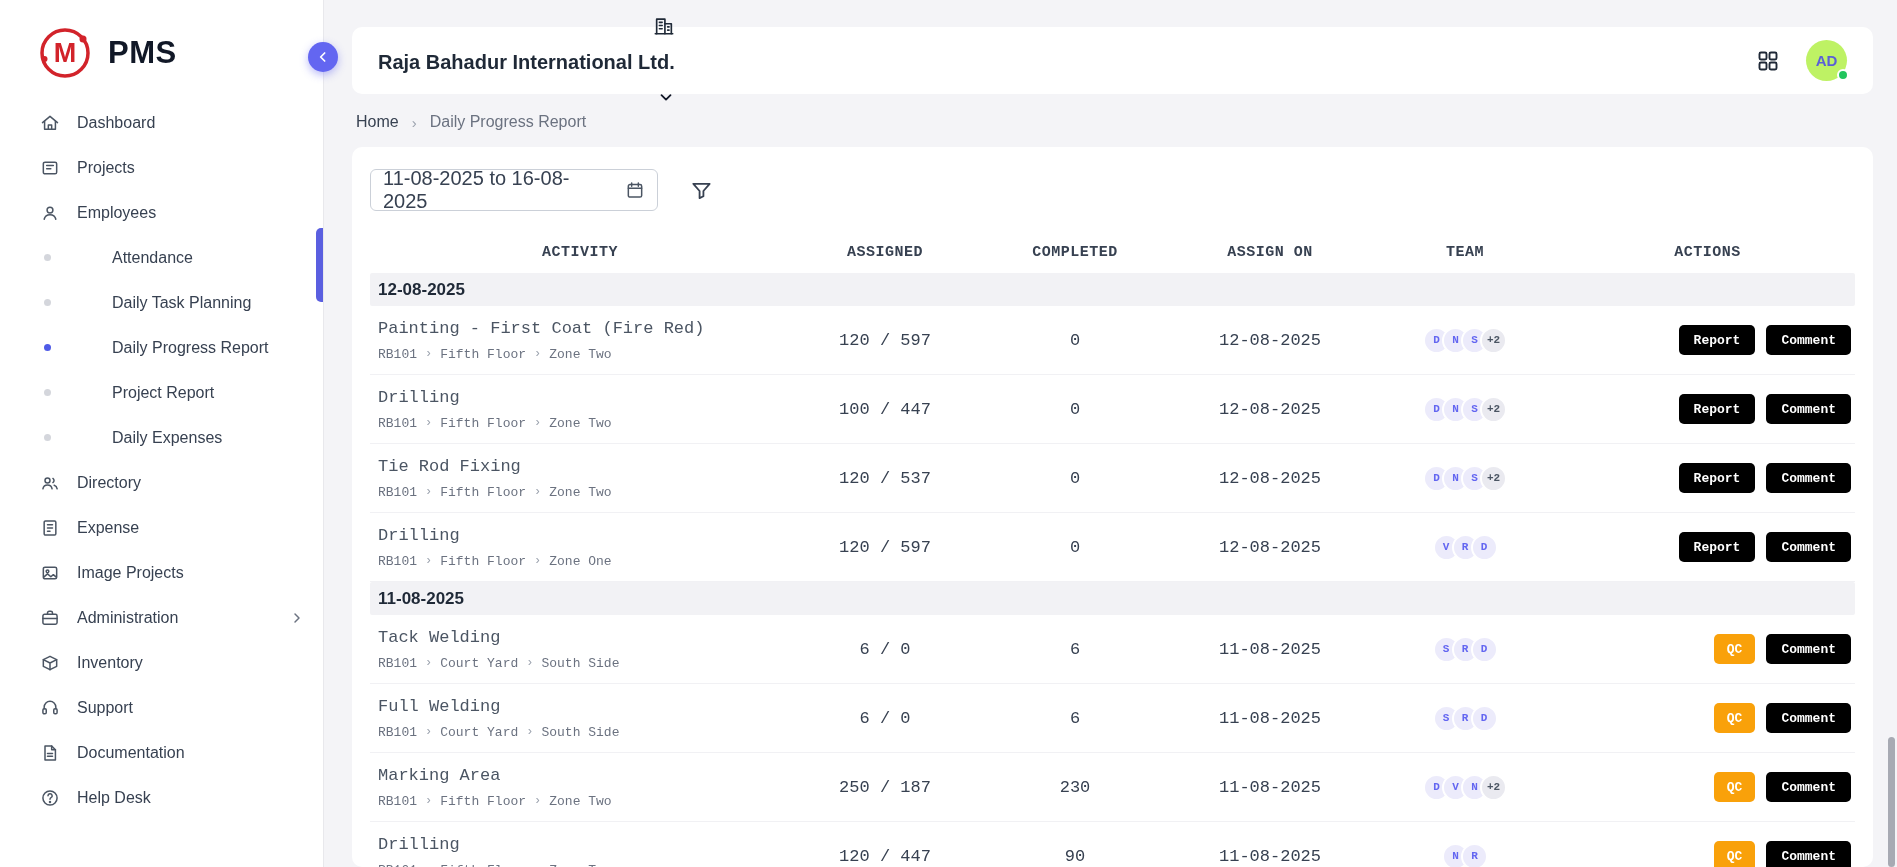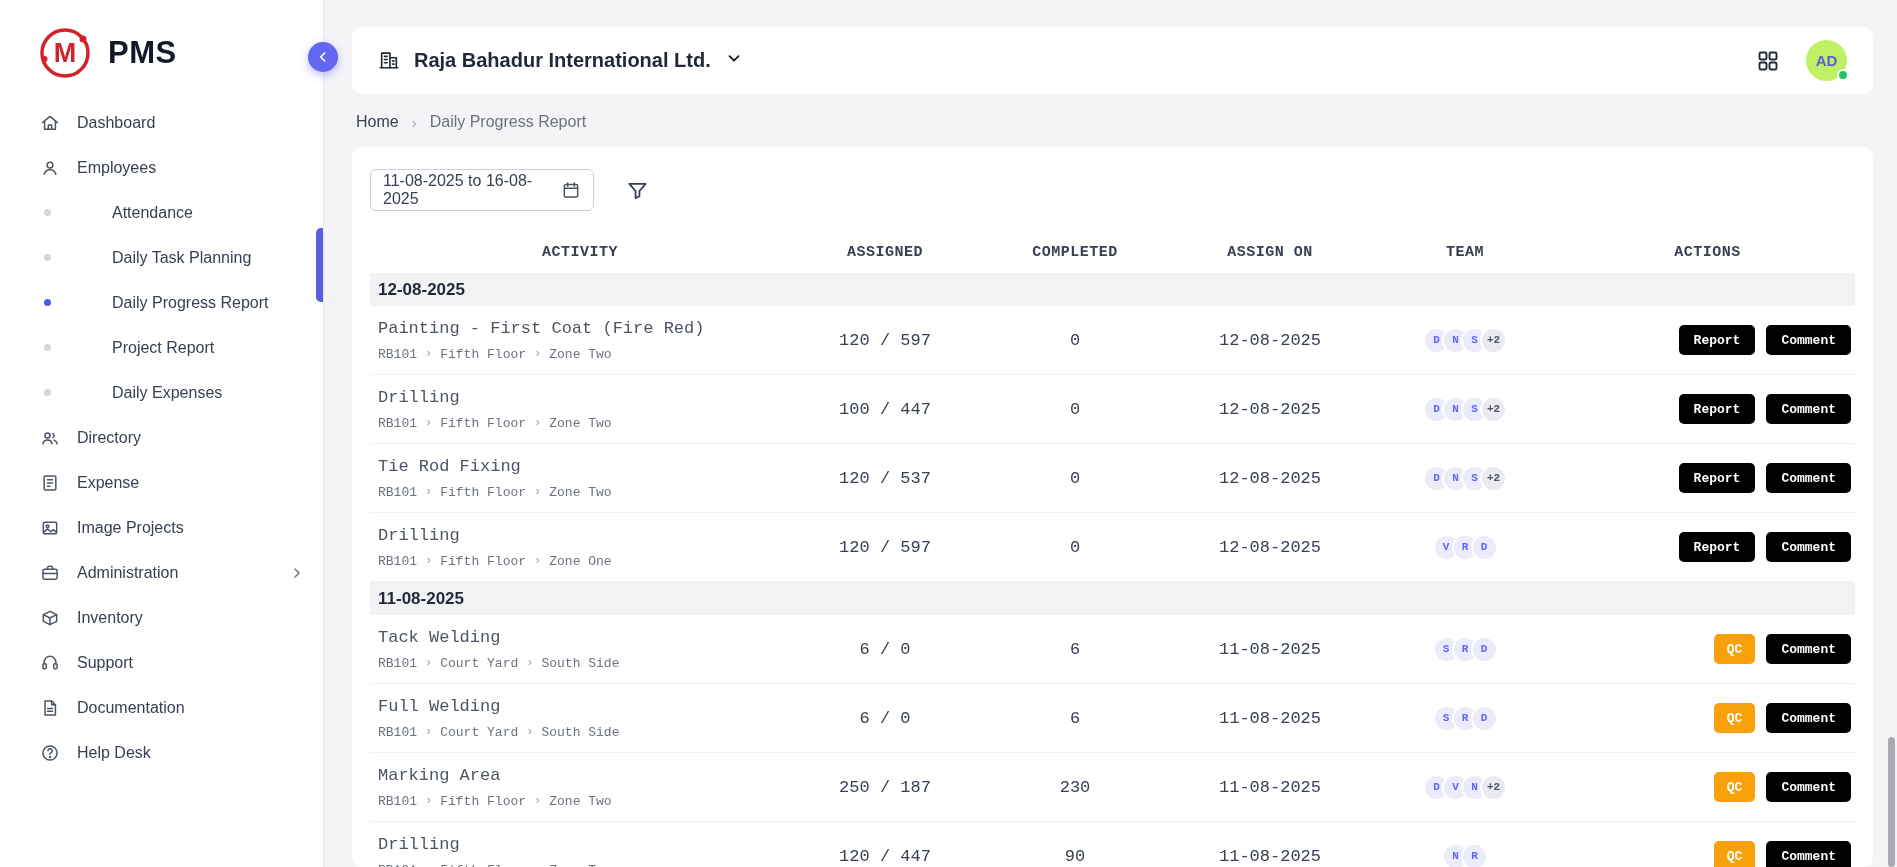--- a/index.html
+++ b/index.html
@@ -48,21 +48,21 @@
     background: #5A5FE0; border-radius: 5px 0 0 5px;
   }
 
   
   .main { flex: 1; min-width: 0; display: flex; flex-direction: column; padding: 27px 24px 0 28px; position: relative; }
 
   .topbar {
     height: 67px; background: #fff; border-radius: 10px;
     display: flex; align-items: center; padding: 0 26px; flex: none;
   }
-  .company { display: flex; align-items: flex-start; gap: 14px; cursor: pointer; }
+  .company { display: flex; align-items: flex-end; gap: 14px; cursor: pointer; flex-direction: column; }
   .company .icon { color: #1F2937; }
   .company-name { font-size: 20px; font-weight: bold; color: #1F2937; }
   .topbar-right { margin-left: auto; display: flex; align-items: center; gap: 26px; }
   .grid-btn { background: none; border: none; color: #1F2937; }
   .avatar-wrap { position: relative; }
   .avatar {
     width: 41px; height: 41px; border-radius: 50%; background: #bef264;
     color: #5A5FD6; font-size: 15px; font-weight: bold;
     display: flex; align-items: center; justify-content: center; cursor: pointer;
   }
@@ -75,23 +75,23 @@
   .crumb-home { color: #374151; cursor: pointer; }
   .crumb-sep { color: #9CA3AF; font-size: 15px; }
   .crumb-current { color: #6B7280; }
 
   .content-card {
     background: #fff; border-radius: 10px; margin-top: 16px; flex: 1;
     padding: 22px 18px 0 18px; overflow: hidden; display: flex; flex-direction: column;
   }
   .filter-row { display: flex; align-items: center; gap: 32px; flex: none; }
   .date-input {
-    width: 224px; height: 42px; border: 1px solid #CBD0D8; border-radius: 6px;
+    width: 288px; height: 42px; border: 1px solid #CBD0D8; border-radius: 6px;
     display: flex; align-items: center; justify-content: space-between;
-    padding: 0 12px; font-size: 16px; color: #374151; background: #fff; cursor: text; gap: 16px;
+    padding: 0 12px; font-size: 20px; color: #374151; background: #fff; cursor: text; gap: 16px;
   }
   .date-input .icon { color: #4B5563; }
   .funnel-btn { background: none; border: none; color: #374151; }
 
   
   .table { margin-top: 20px; flex: 1; overflow: hidden; }
   .thead, .trow { display: grid; grid-template-columns: 420px 190px 190px 200px 190px 1fr; align-items: center; font-family: Liberation Mono, monospace; }
   .thead { height: 42px; font-size: 15px; font-weight: bold; color: #374151; letter-spacing: .5px; }
   .thead > div { text-align: center; }
   .group-band {
@@ -145,20 +145,29 @@
   <nav class="nav">
     <div class="nav-item">
       <span class="icon">
           <svg viewBox="0 0 24 24" width="20" height="20" fill="none" stroke="currentColor" stroke-width="1.8" stroke-linecap="round" stroke-linejoin="round">
             <path d="M3 11.5 12 4l9 7.5"></path>
             <path d="M5.5 10v9.5h13V10"></path>
             <path d="M10 19.5v-5h4v5"></path>
           </svg>
         </span>
       <span>Dashboard</span>
+    </div>
+    <div class="nav-item">
+      <span class="icon">
+          <svg viewBox="0 0 24 24" width="20" height="20" fill="none" stroke="currentColor" stroke-width="1.8" stroke-linecap="round" stroke-linejoin="round">
+            <rect x="4" y="5" width="16" height="14" rx="2"></rect>
+            <path d="M8 9h8M8 13h5"></path>
+          </svg>
+        </span>
+      <span>Projects</span>
     </div>
     <div class="nav-item">
       <span class="icon">
           <svg viewBox="0 0 24 24" width="20" height="20" fill="none" stroke="currentColor" stroke-width="1.8" stroke-linecap="round" stroke-linejoin="round">
             <circle cx="12" cy="8.5" r="3.5"></circle>
             <path d="M5 19.5c.8-3.6 3.6-5.5 7-5.5s6.2 1.9 7 5.5"></path>
           </svg>
         </span>
       <span>Employees</span>
     </div>

